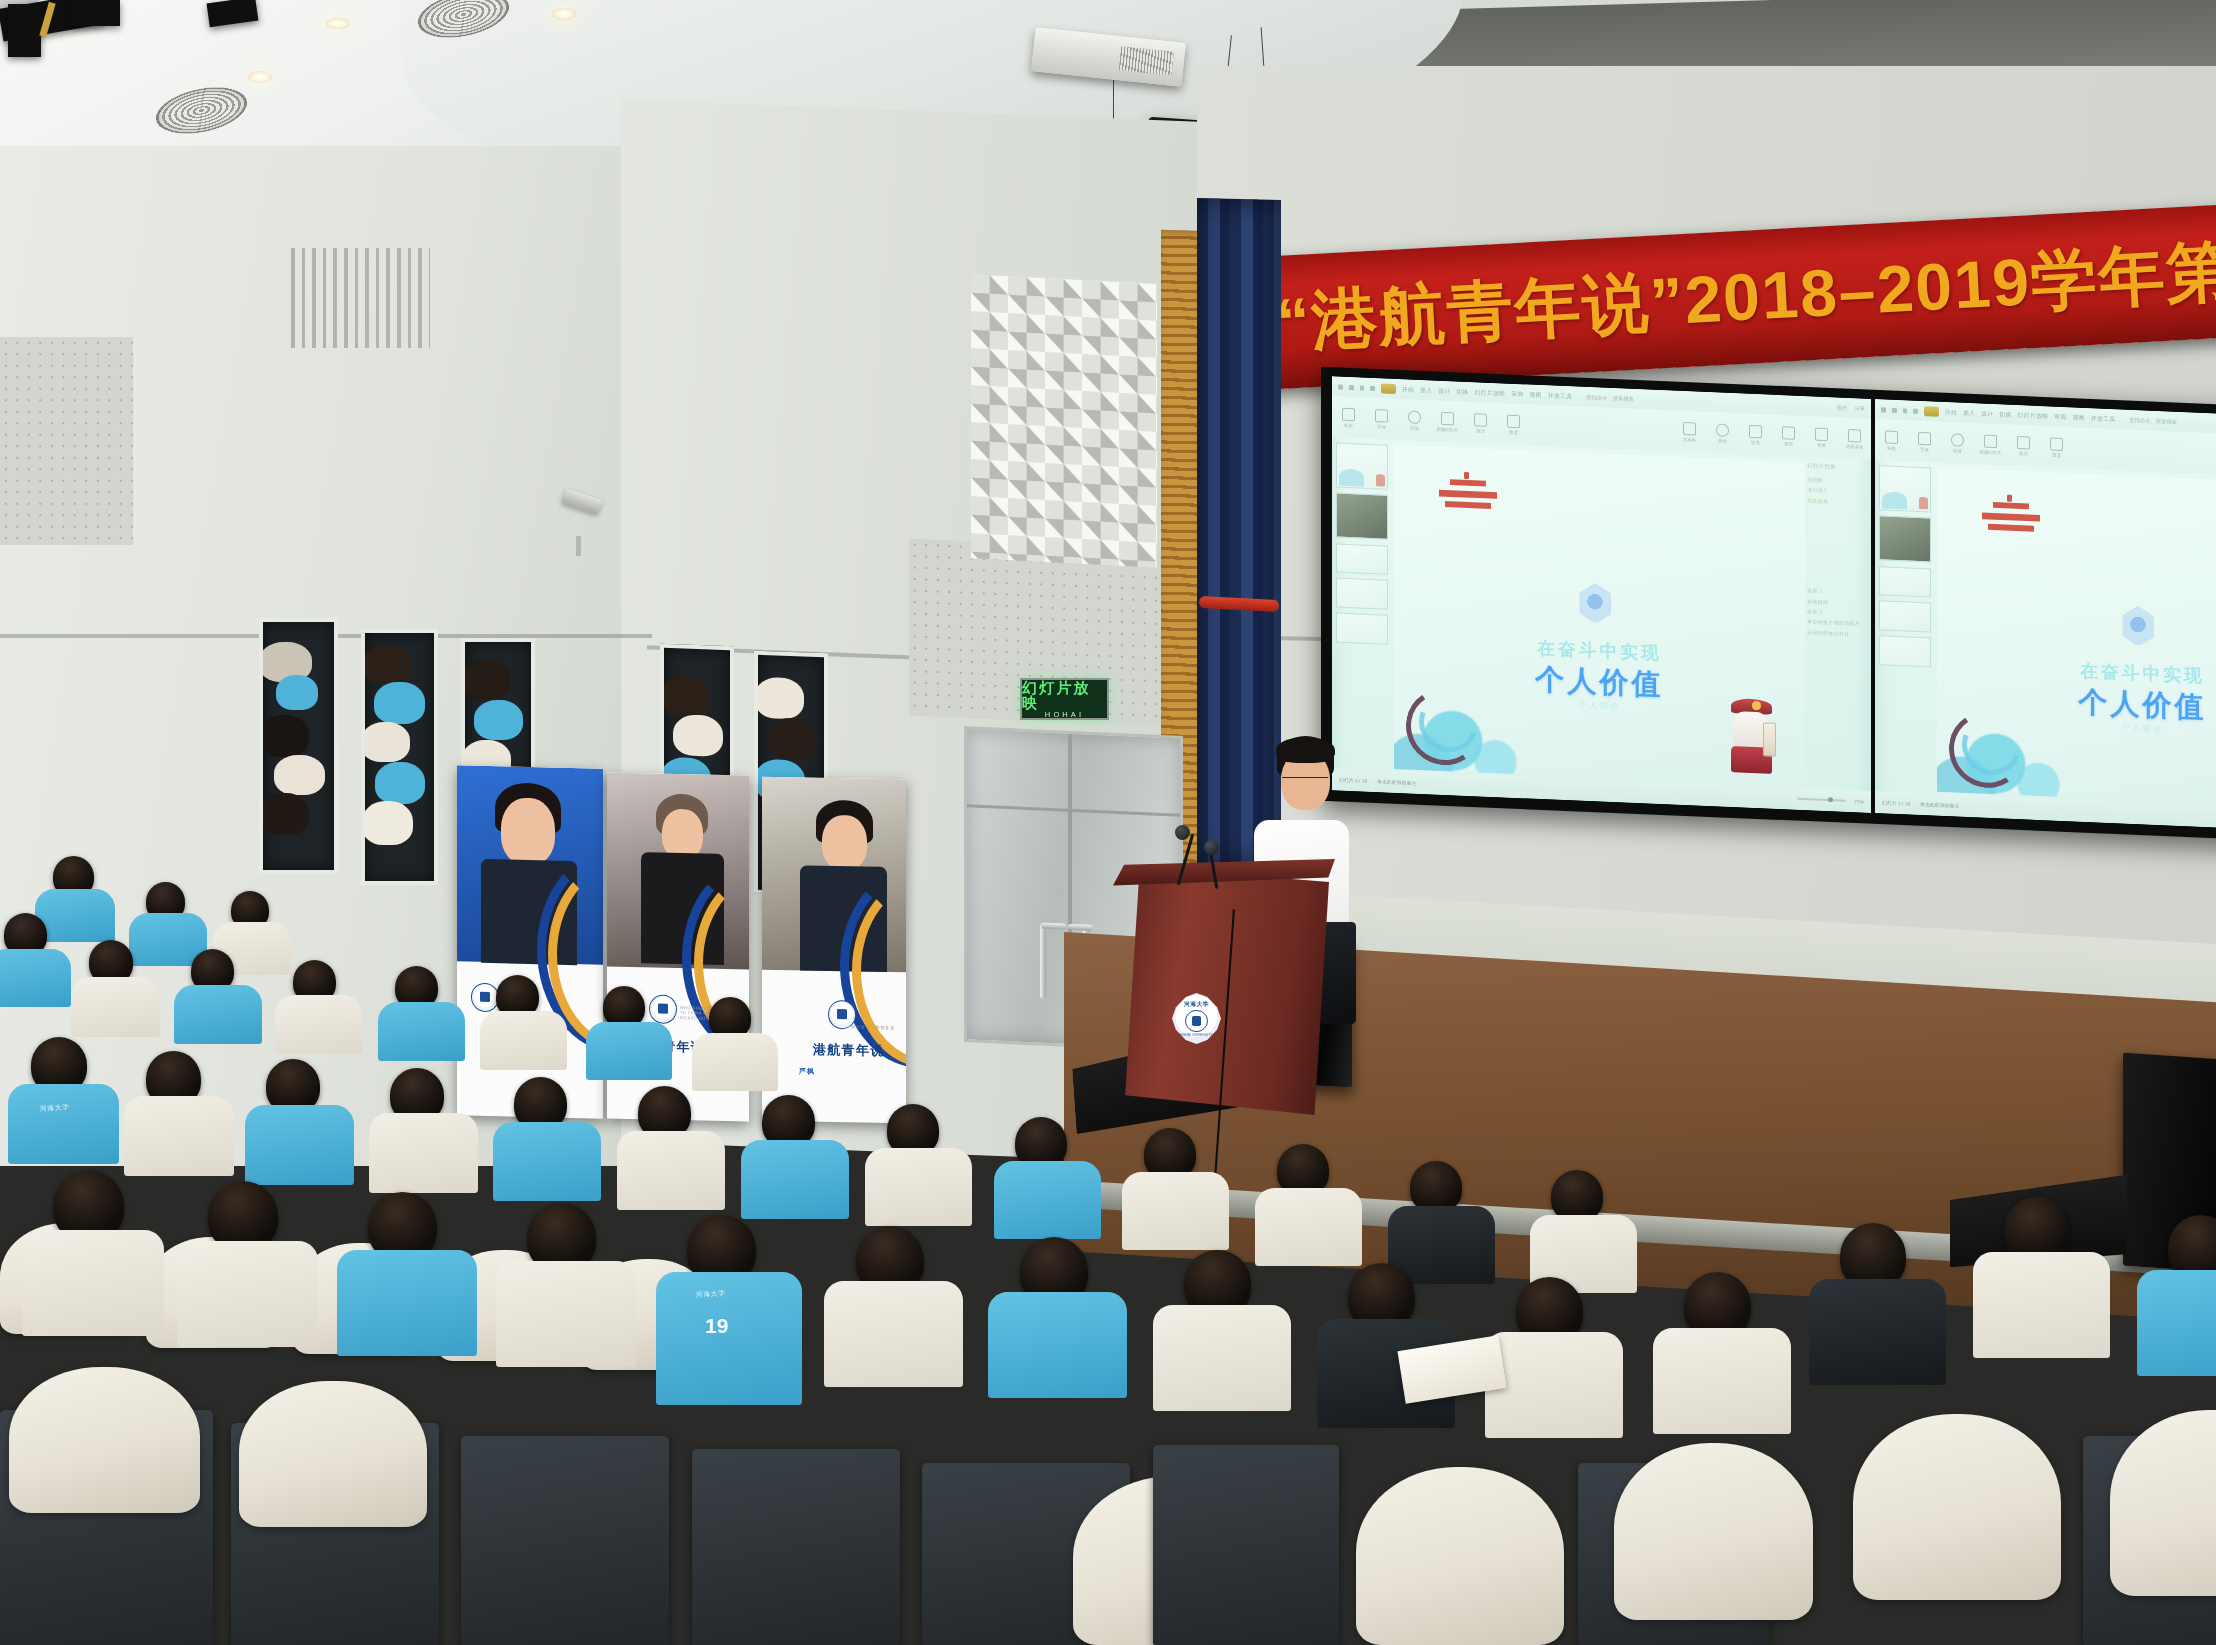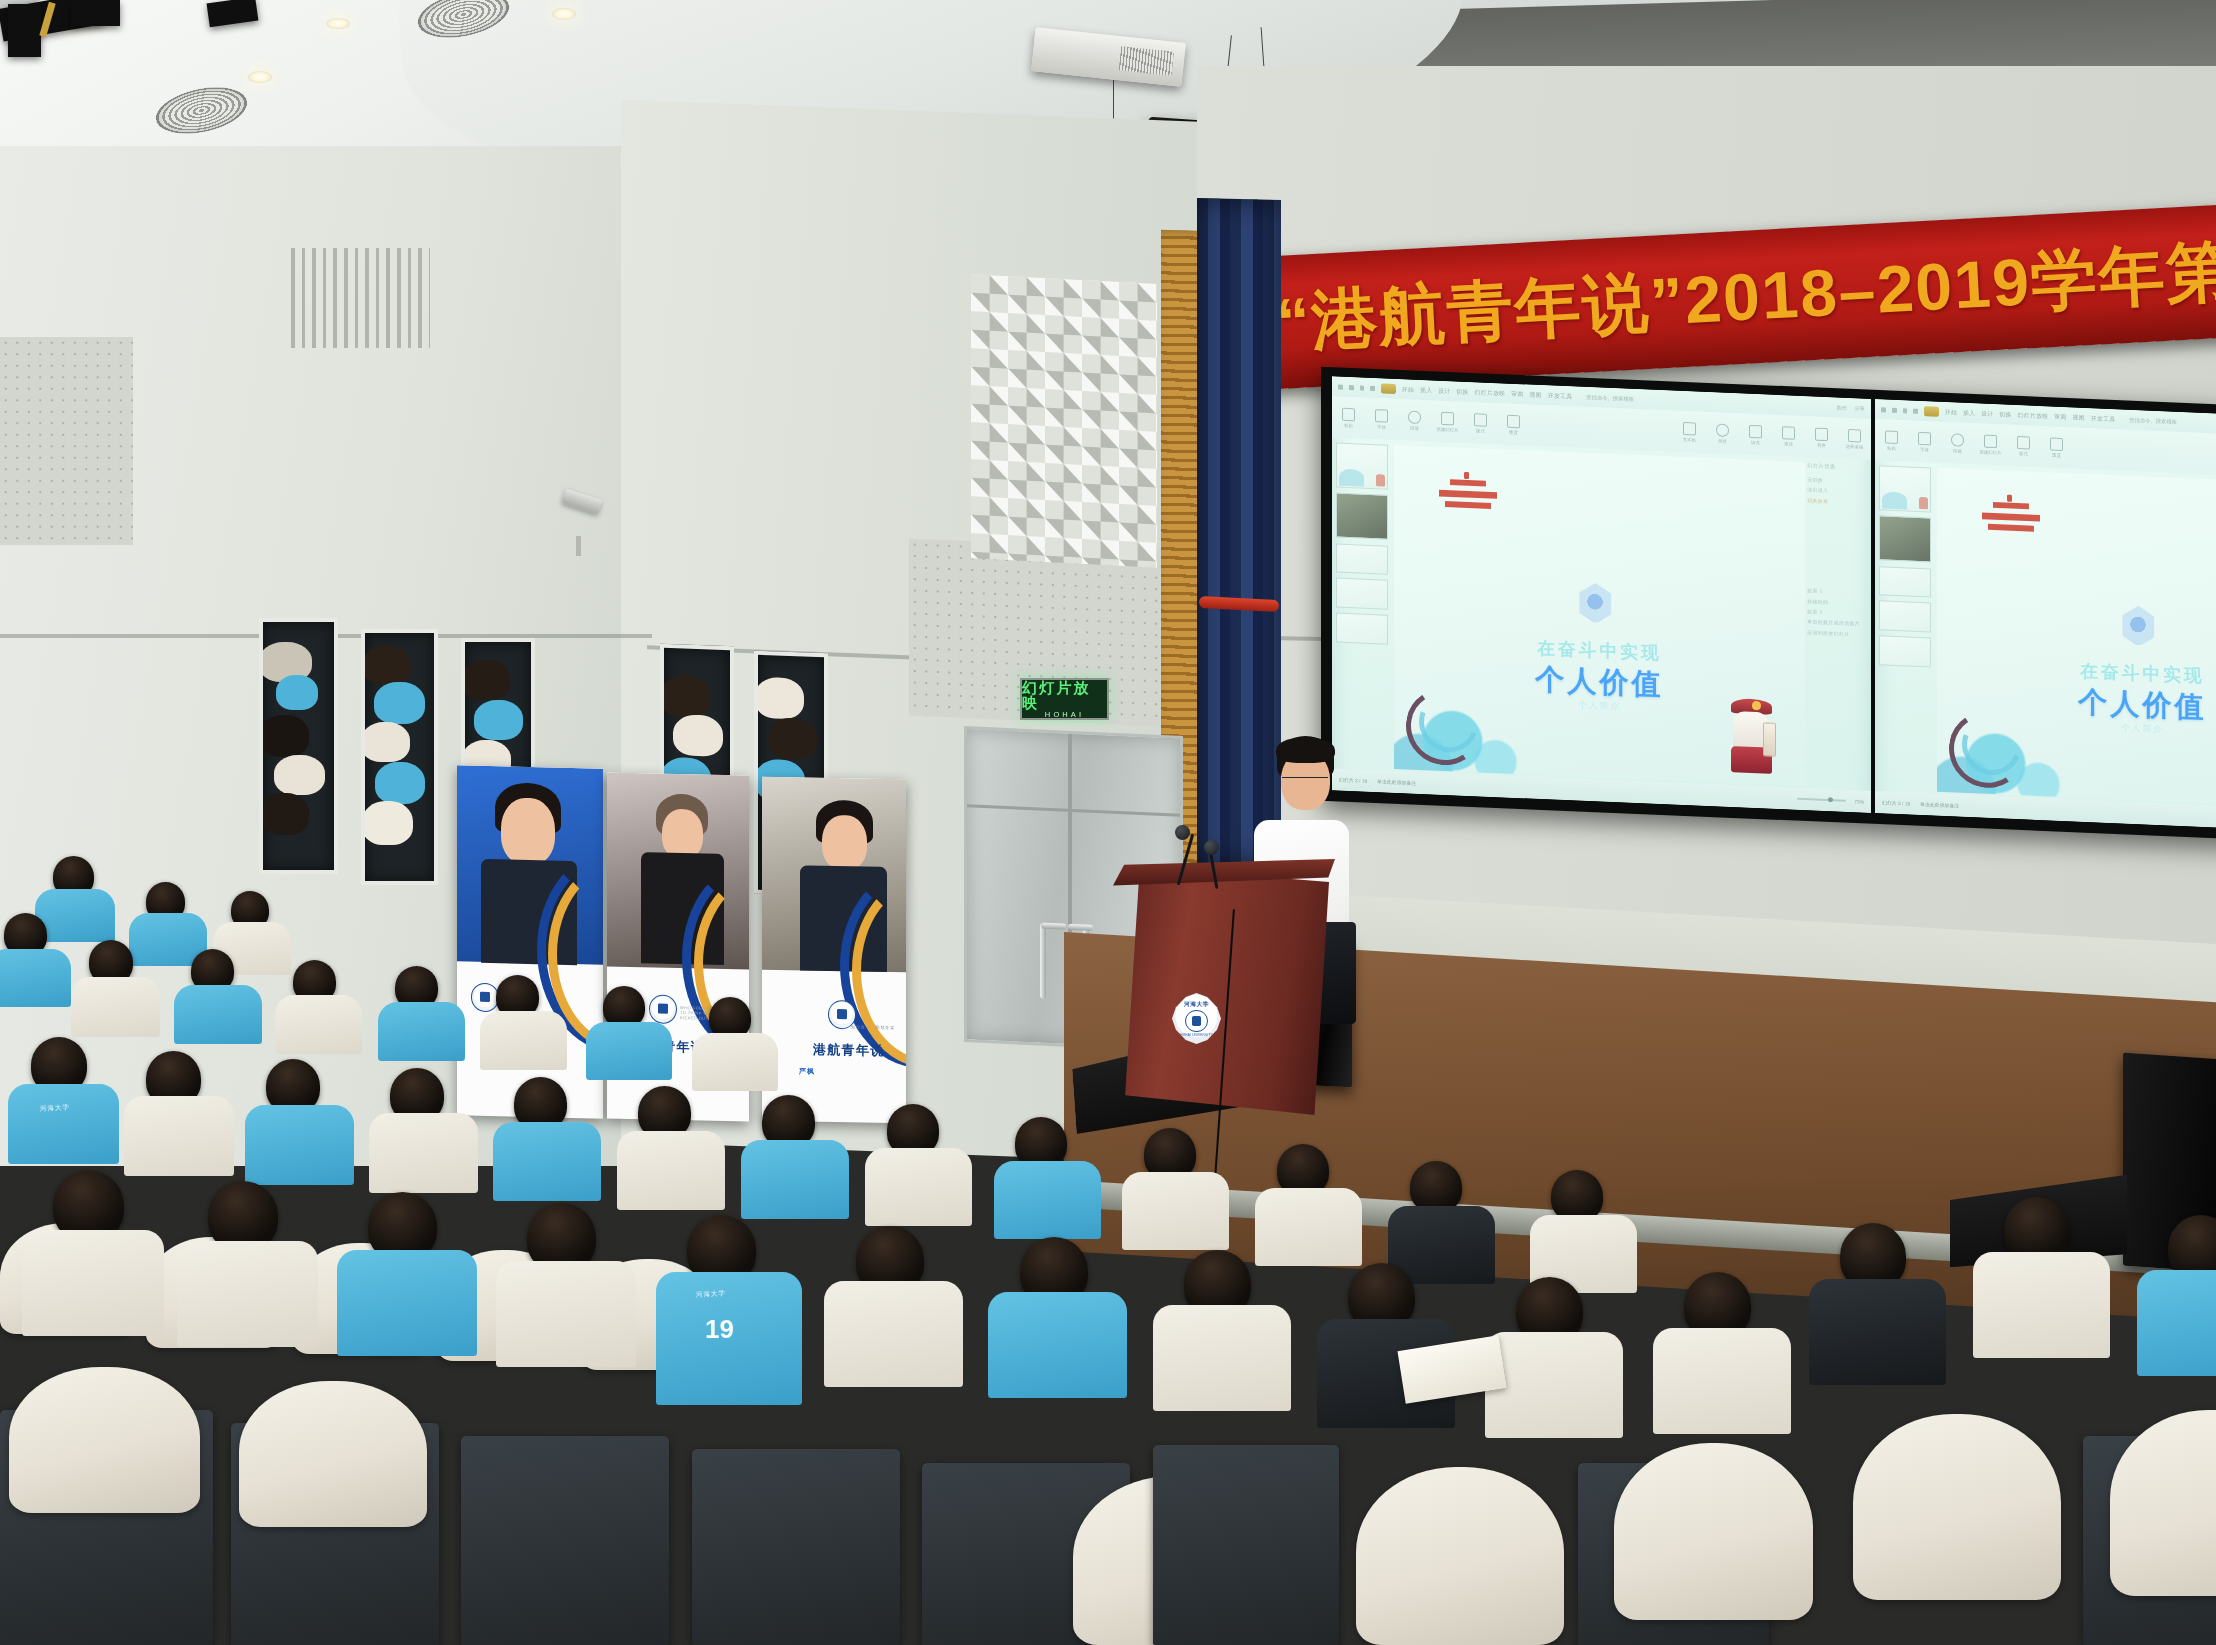--- a/index.html
+++ b/index.html
@@ -232,21 +232,21 @@
     background:linear-gradient(170deg,#3a4146,#222629);box-shadow:0 3.5px 8px rgba(0,0,0,.5);}
   .head{position:absolute;border-radius:50% 50% 42% 42%;
     background:radial-gradient(circle at 40% 28%,#3a2c22,#100d0a 70%);
     box-shadow:0 1.8px 5.3px rgba(0,0,0,.45);}
   .shoulder{position:absolute;border-radius:19.5px 19.5px 3.5px 3.5px;}
   .polo{background:linear-gradient(170deg,#63c3e4,#3a9fc9);}
   .white-sh{background:linear-gradient(170deg,#f2efe6,#ddd8cb);}
   .dark-sh{background:linear-gradient(170deg,#2d3338,#16191c);}
   .shirt-text{position:absolute;color:rgba(255,255,255,.9);font-size:6.6px;letter-spacing:0.9px;
     transform:rotate(-3deg);}
-  .shirt-num{position:absolute;color:#fff;font-size:26px;font-weight:700;opacity:.95;text-align:right;}
+  .shirt-num{position:absolute;color:#fff;font-size:21px;font-weight:700;opacity:.95;text-align:right;}
 
   
   .standee{position:absolute;background:#fbfcfb;box-shadow:0 4.4px 12.4px rgba(0,0,0,.4);
     overflow:hidden;}
   .st-photo{position:absolute;left:0;top:0;width:100%;height:56%;
     background:linear-gradient(170deg,#2f6fd4,#1a4796);}
   .st-photo.b{background:linear-gradient(170deg,#cfc6c4,#5d5450);}
   .st-photo.c{background:linear-gradient(170deg,#d9d5cc,#7b7468);}
   .st-face{position:absolute;border-radius:46% 46% 42% 42%;background:#eec2a0;}
   .st-hair{position:absolute;border-radius:50% 50% 16% 16%;background:#1a1512;}

